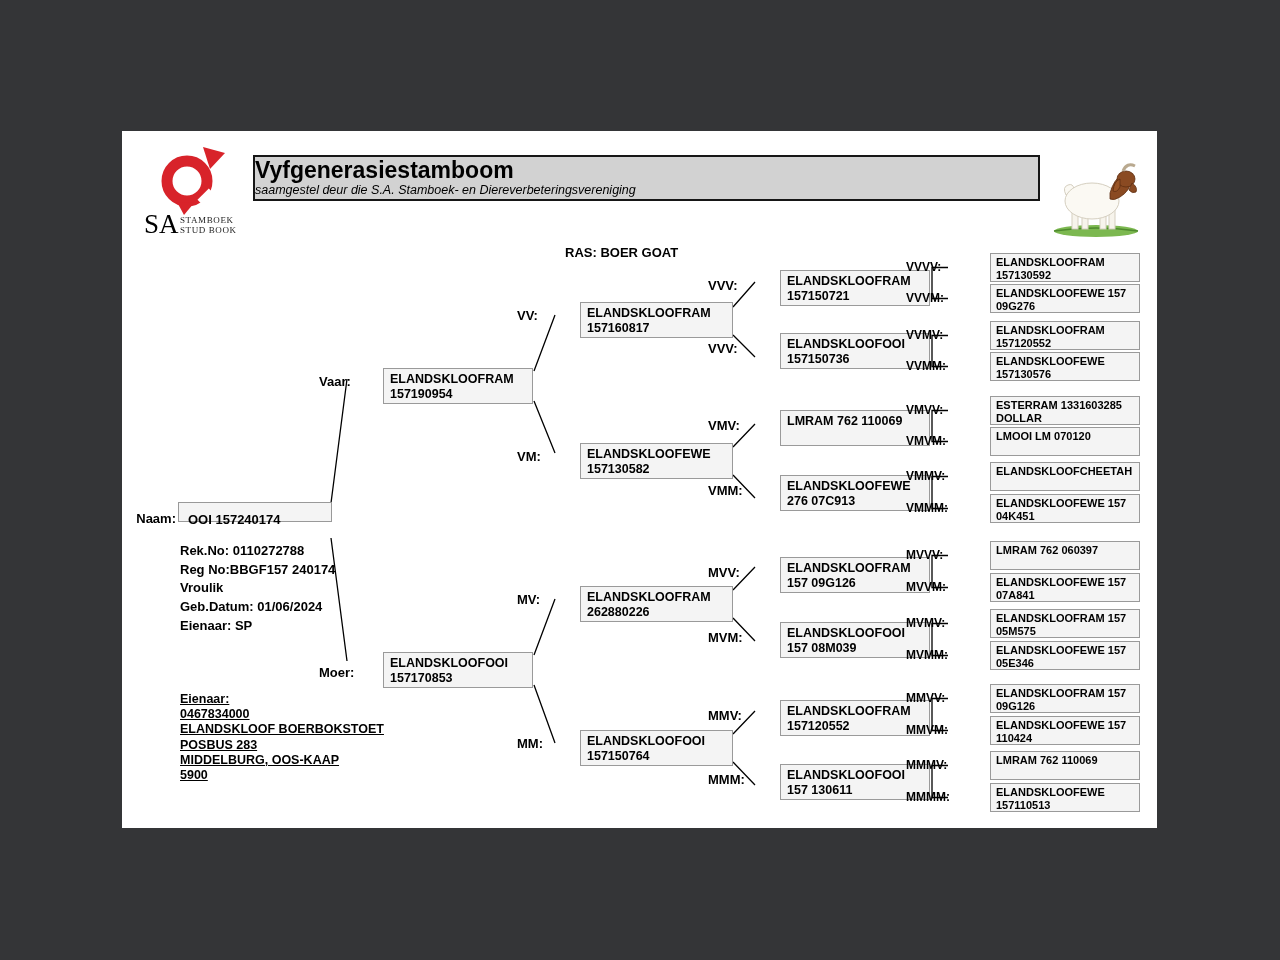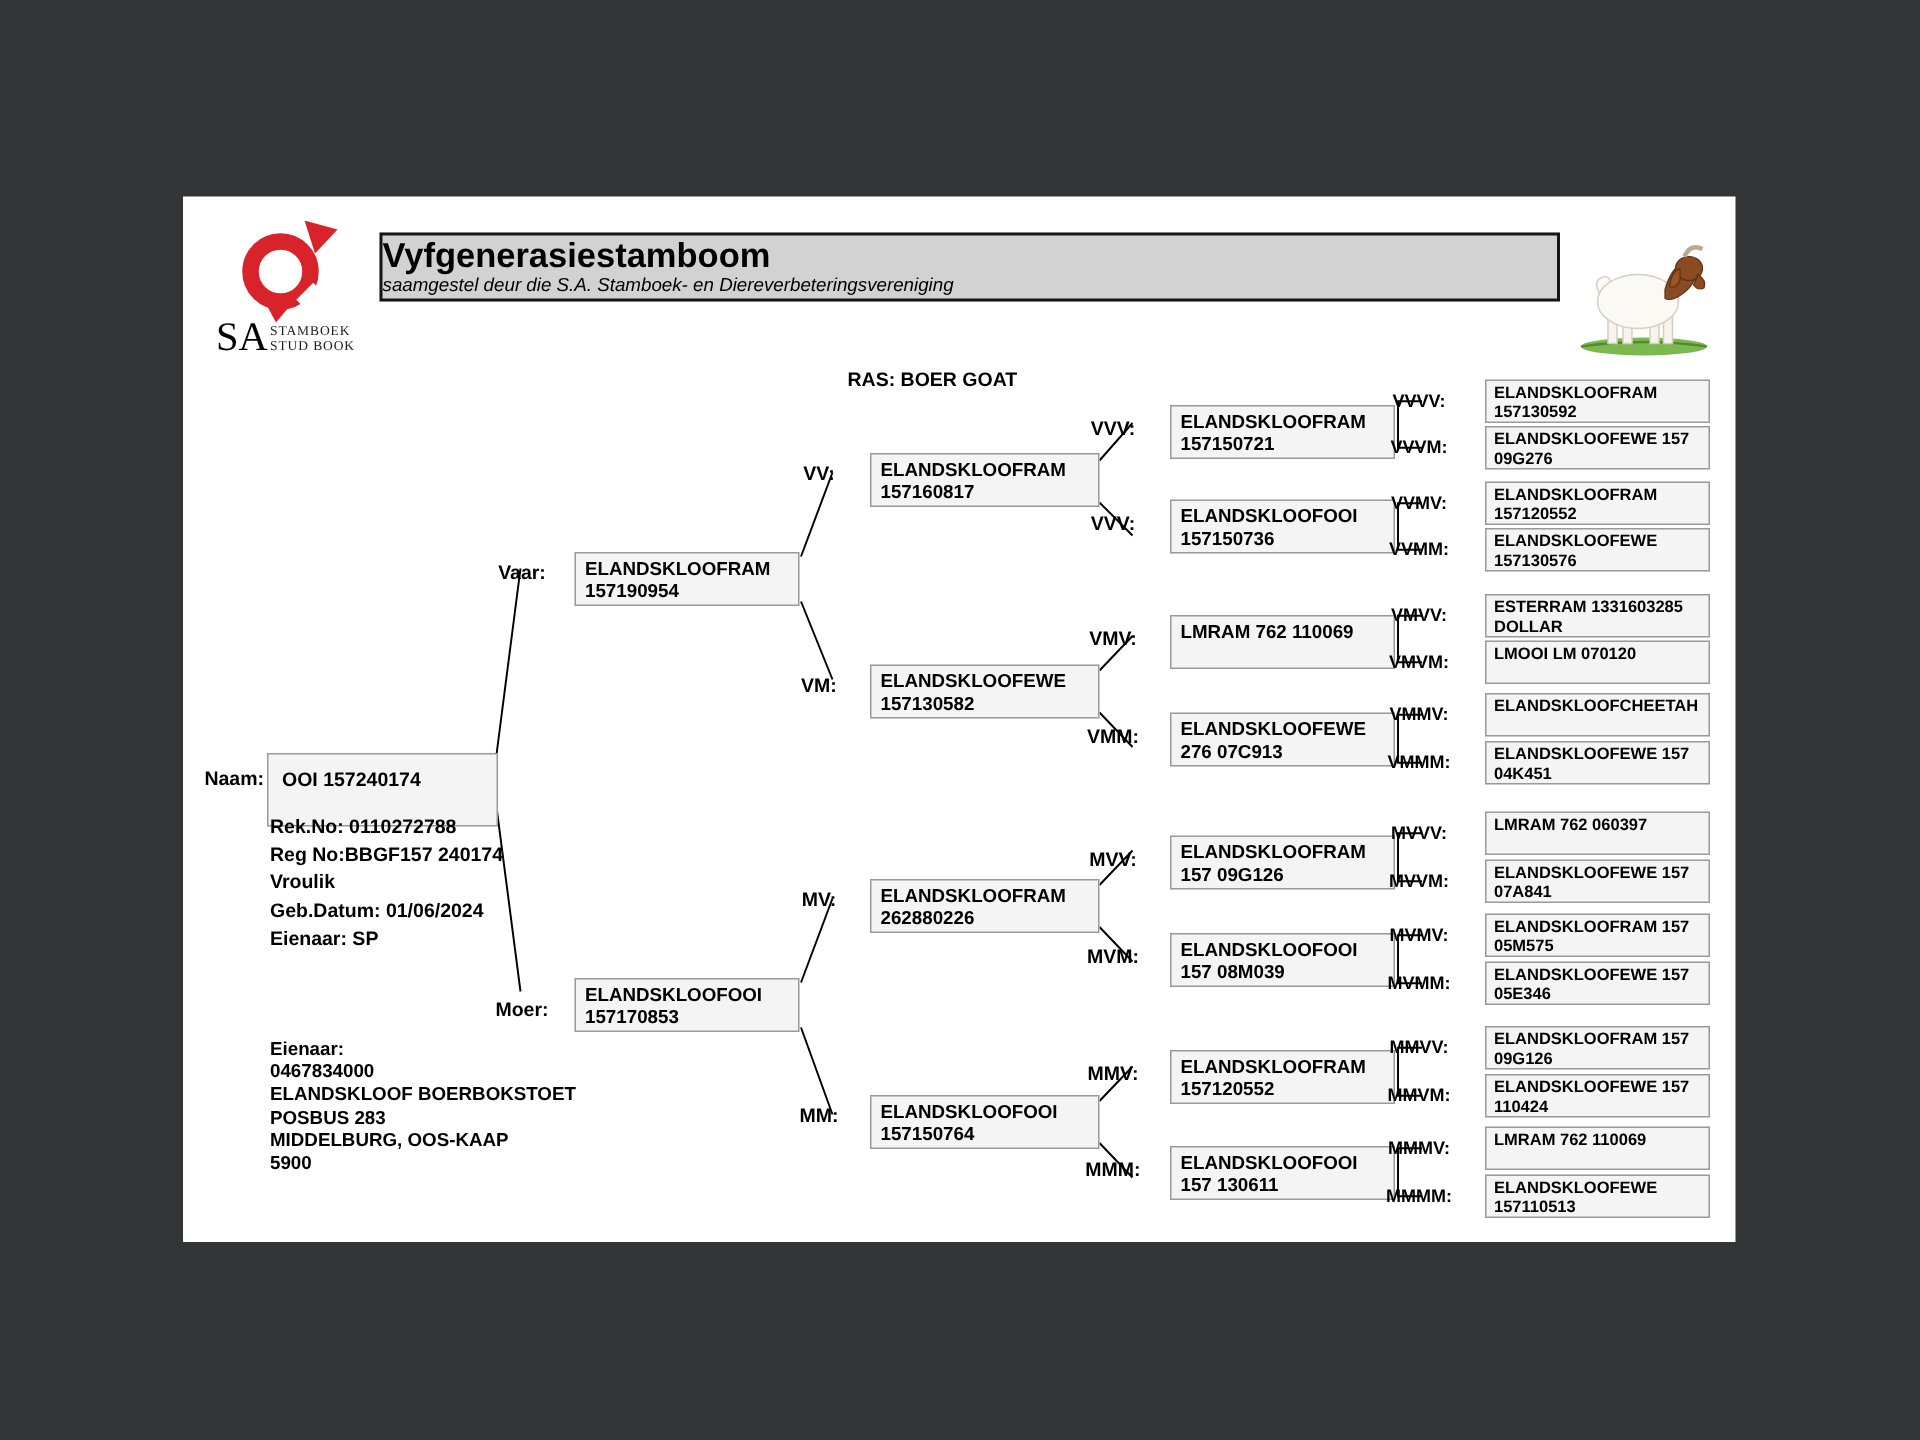--- a/index.html
+++ b/index.html
@@ -19,32 +19,32 @@
   .logo-sa{position:absolute;left:22px;top:80px;font-family:"Liberation Serif","DejaVu Serif",serif;
            font-size:27px;line-height:27px;color:#000000;}
   .logo-small{position:absolute;left:58px;top:84px;font-family:"Liberation Serif","DejaVu Serif",serif;
               font-size:9px;line-height:10px;letter-spacing:0.6px;color:#1d1d1d;}
 
   
   .goat{position:absolute;left:926px;top:28px;}
 
   
   .naam-label{position:absolute;left:6px;top:380px;width:48px;text-align:right;font-size:13px;font-weight:bold;}
-  .name-box{position:absolute;left:56px;top:371px;width:154px;height:49px;background:#f4f4f4;
+  .name-box{position:absolute;left:56px;top:371px;width:154px;height:20px;background:#f4f4f4;
             border:1px solid #999;box-sizing:border-box;padding:9px 16px 0 9px;font-size:13px;font-weight:bold;}
   .details{position:absolute;left:58px;top:411px;font-size:13px;font-weight:bold;line-height:18.7px;}
-  .owner{position:absolute;left:58px;top:561px;font-size:12.5px;font-weight:bold;line-height:15.2px;}
+  .owner{position:absolute;left:58px;top:561px;font-size:12.5px;font-weight:bold;line-height:15.2px;text-decoration:underline;}
 
   
   .pbox{position:absolute;background:#f4f4f4;border:1px solid #9a9a9a;box-sizing:border-box;
         padding:3px 6px;font-weight:bold;}
   .g2,.g4{width:150px;height:36px;font-size:12.5px;line-height:15px;}
   .g3{width:153px;height:36px;font-size:12.5px;line-height:15px;}
   .g5{width:150px;height:29px;font-size:11px;line-height:12.5px;padding:2px 5px;}
-  .plabel{position:absolute;font-weight:bold;font-size:13px;text-align:center;}
+  .plabel{position:absolute;font-weight:bold;font-size:13px;text-align:left;}
   .g5l{font-size:12px;}
   .connectors{position:absolute;left:0;top:0;}
 </style>
 </head>
 <body>
 
 <div class="canvas">
   <div class="page">
 
     <svg class="logo-symbol" width="76" height="68" viewBox="0 0 76 68">

